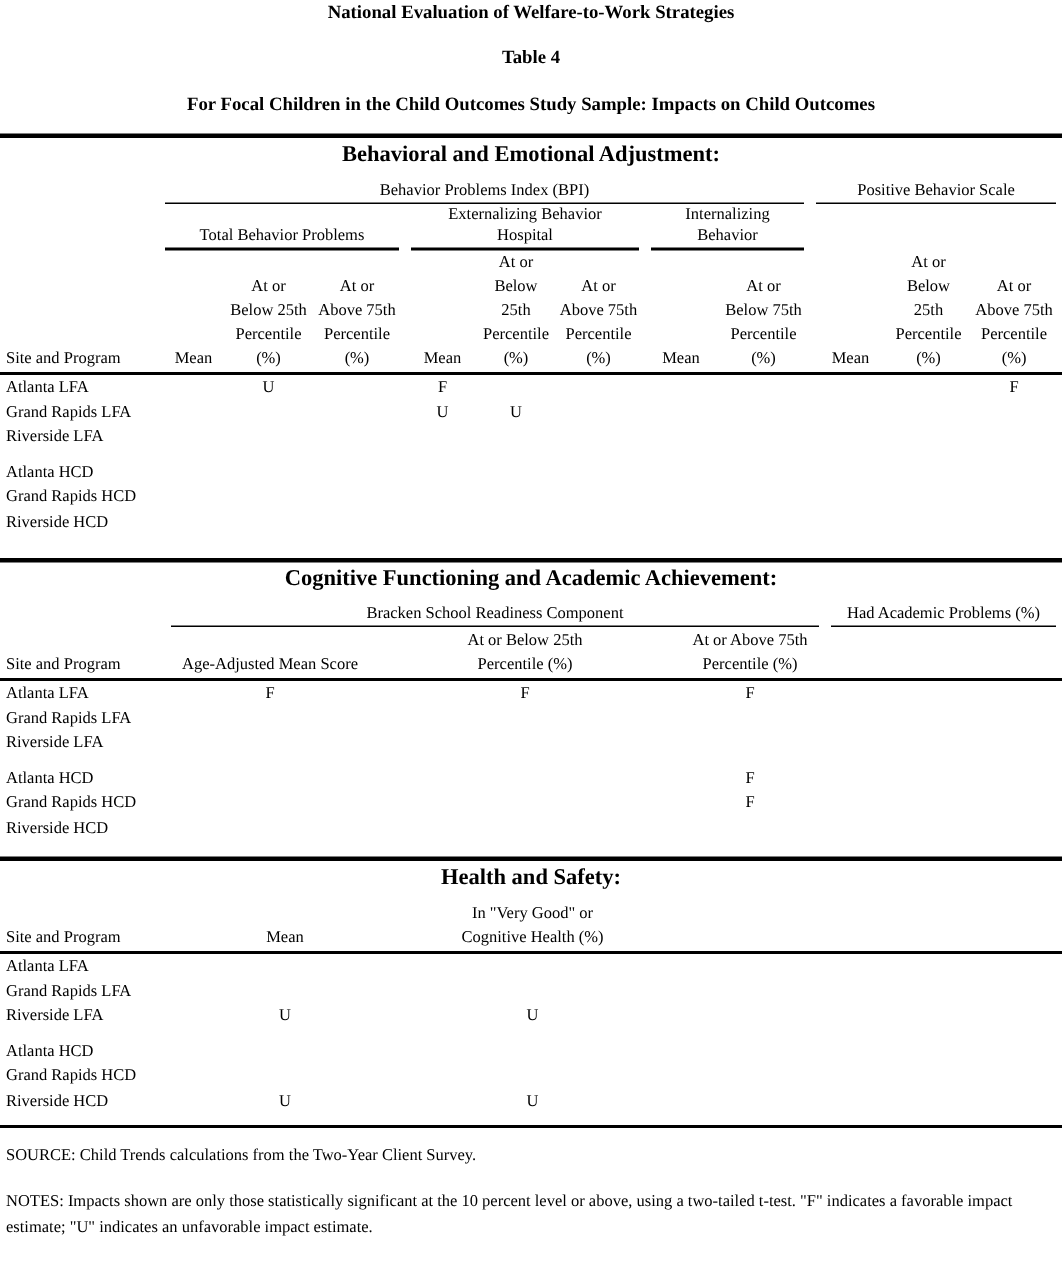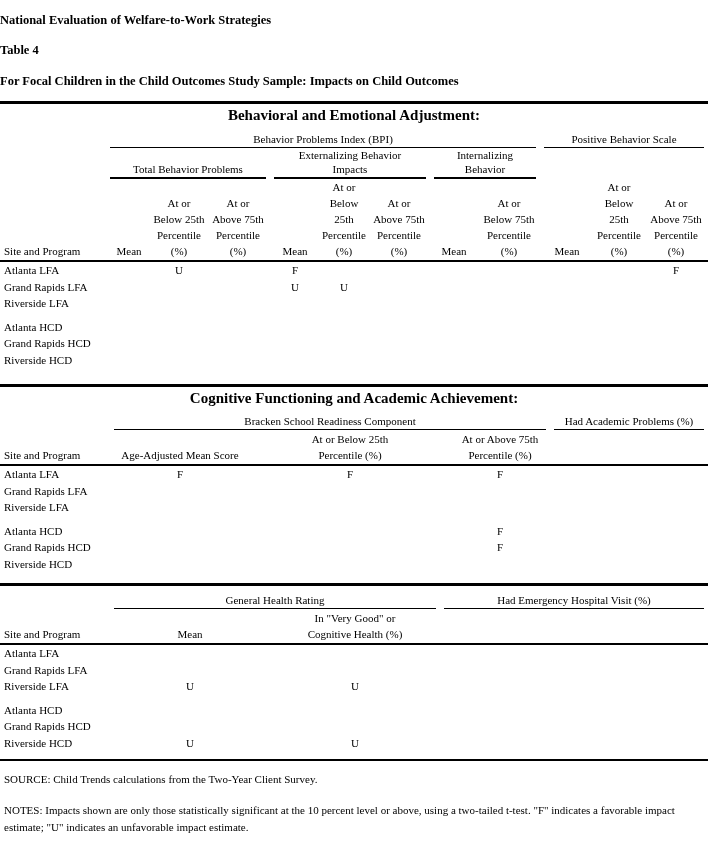--- a/index.html
+++ b/index.html
@@ -2,21 +2,21 @@
 <html><head>
 <meta charset="utf-8">
 <style>
   html,body{margin:0;padding:0;background:#fff;}
   .doc{
     width:708px;height:851px;overflow:hidden;box-sizing:border-box;
     font-family:"Liberation Serif","DejaVu Serif",serif;
     font-size:11px;color:#000;background:#fff;
   }
   
-  .doc-header{font-weight:bold;padding-top:13px;}
+  .doc-header{text-align:center;font-weight:bold;padding-top:1px;}
   .doc-header .title{font-size:12.5px;}
   .doc-header .tnum{font-size:12.5px;margin-top:15px;}
   .doc-header .subtitle{font-size:12.5px;margin-top:16px;}
   
   .rule3{height:3px;background:#000;}
   .rule2{height:2px;background:#000;}
   #rule-top{margin-top:12px;}
   
   .sec-heading{font-weight:bold;font-size:15px;text-align:center;margin-top:3px;}
   
@@ -84,21 +84,21 @@
           </th>
       </tr>
       <tr class="grp2">
         <th></th>
         <th colspan="3">
             <div class="uline">Total Behavior Problems</div>
           </th>
         <th colspan="3">
             <div class="uline">
               <span class="ln">Externalizing Behavior</span>
-              <span class="ln">Impacts</span>
+              <span class="ln">Hospital</span>
             </div>
           </th>
         <th colspan="2">
             <div class="uline">
               <span class="ln">Internalizing</span>
               <span class="ln">Behavior</span>
             </div>
           </th>
         <th colspan="3"></th>
       </tr>
@@ -314,38 +314,30 @@
         <td></td>
         <td></td>
         <td></td>
         <td></td>
       </tr>
       </tbody>
   </table>
 
   <div class="rule3"></div>
 
+  <div class="sec-heading">Health and Safety:</div>
 
   <table class="t" id="t3">
     <colgroup>
       <col style="width:110px">
         <col style="width:160px">
         <col style="width:170px">
         <col style="width:268px">
     </colgroup>
     <thead>
-      <tr class="grp1">
-        <th></th>
-        <th colspan="2">
-            <div class="uline">General Health Rating</div>
-          </th>
-        <th>
-            <div class="uline">Had Emergency Hospital Visit (%)</div>
-          </th>
-      </tr>
       <tr class="cols">
         <th class="site">Site and Program</th>
         <th>Mean</th>
         <th>
             <span class="ln">In "Very Good" or</span>
             <span class="ln">Cognitive Health (%)</span>
           </th>
         <th></th>
       </tr>
     </thead>

